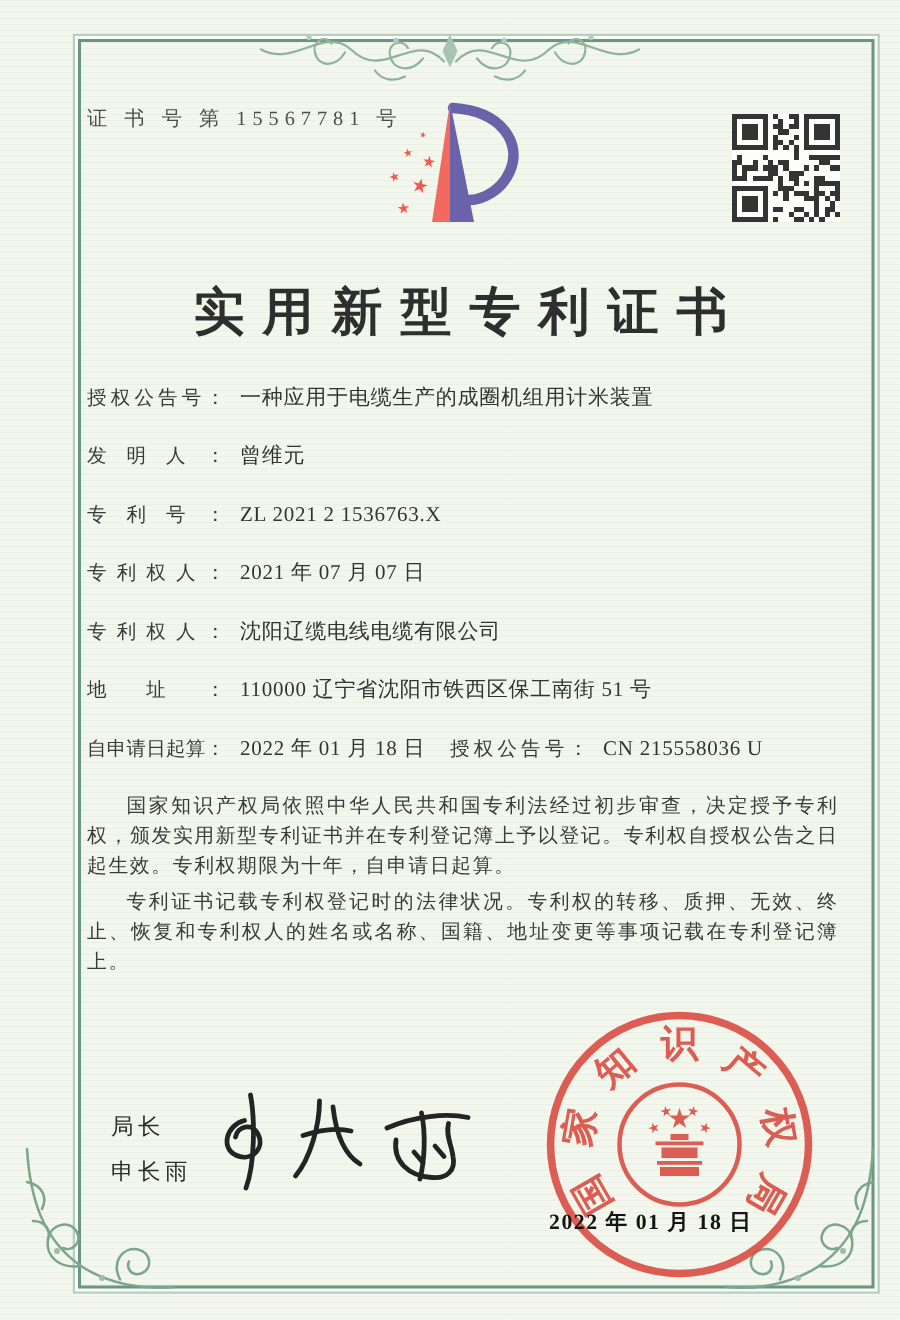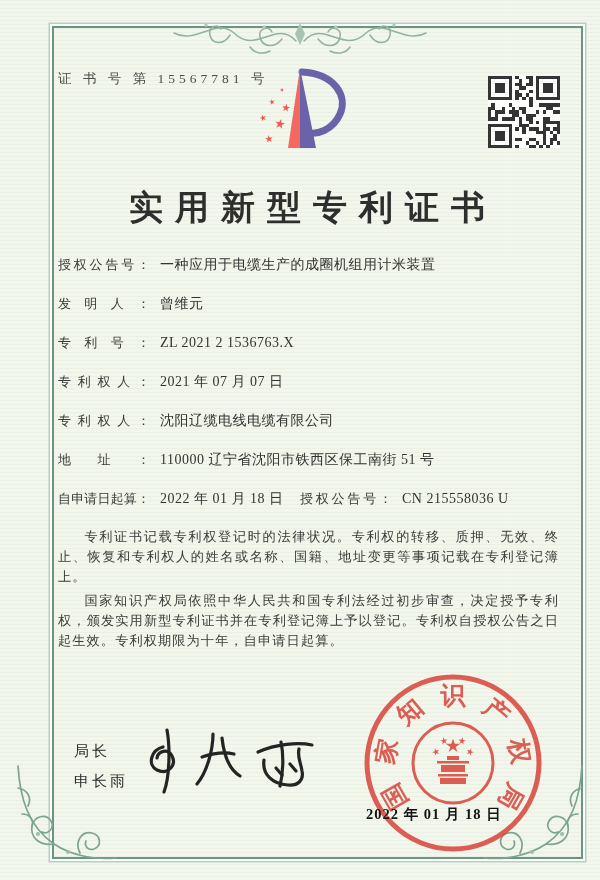--- a/index.html
+++ b/index.html
@@ -358,22 +358,22 @@
     <div class="frow">
       <span class="flabel">地址：</span><span class="fvalue">110000 辽宁省沈阳市铁西区保工南街 51 号</span>
     </div>
     <div class="frow">
       <span class="flabel">自申请日起算：</span><span class="fvalue">2022 年 01 月 18 日</span>
       <span class="grant-pair2"><span class="flabel">授权公告号：</span><span class="fvalue">CN 215558036 U</span></span>
     </div>
   </div>
 
   <div class="paras">
+    <p>国家知识产权局依照中华人民共和国专利法经过初步审查，决定授予专利权，颁发实用新型专利证书并在专利登记簿上予以登记。专利权自授权公告之日起生效。专利权期限为十年，自申请日起算。</p>
     <p>专利证书记载专利权登记时的法律状况。专利权的转移、质押、无效、终止、恢复和专利权人的姓名或名称、国籍、地址变更等事项记载在专利登记簿上。</p>
-    <p>国家知识产权局依照中华人民共和国专利法经过初步审查，决定授予专利权，颁发实用新型专利证书并在专利登记簿上予以登记。专利权自授权公告之日起生效。专利权期限为十年，自申请日起算。</p>
   </div>
 
   <div class="sig-block">
     <div class="sig-role">局长</div>
     <div class="sig-name">申长雨</div>
   </div>
 
   <svg class="signature" width="210" height="95" viewBox="0 0 210 95" fill="none" stroke="#242424" stroke-width="3.2" stroke-linecap="round">
     <path d="M45,35 c-12,3 -16,18 -6,23 c10,5 20,-4 15,-14 c-4,-8 -14,-5 -15,2"></path>
     <path d="M49,18 c3,16 3,46 -3,62"></path>

